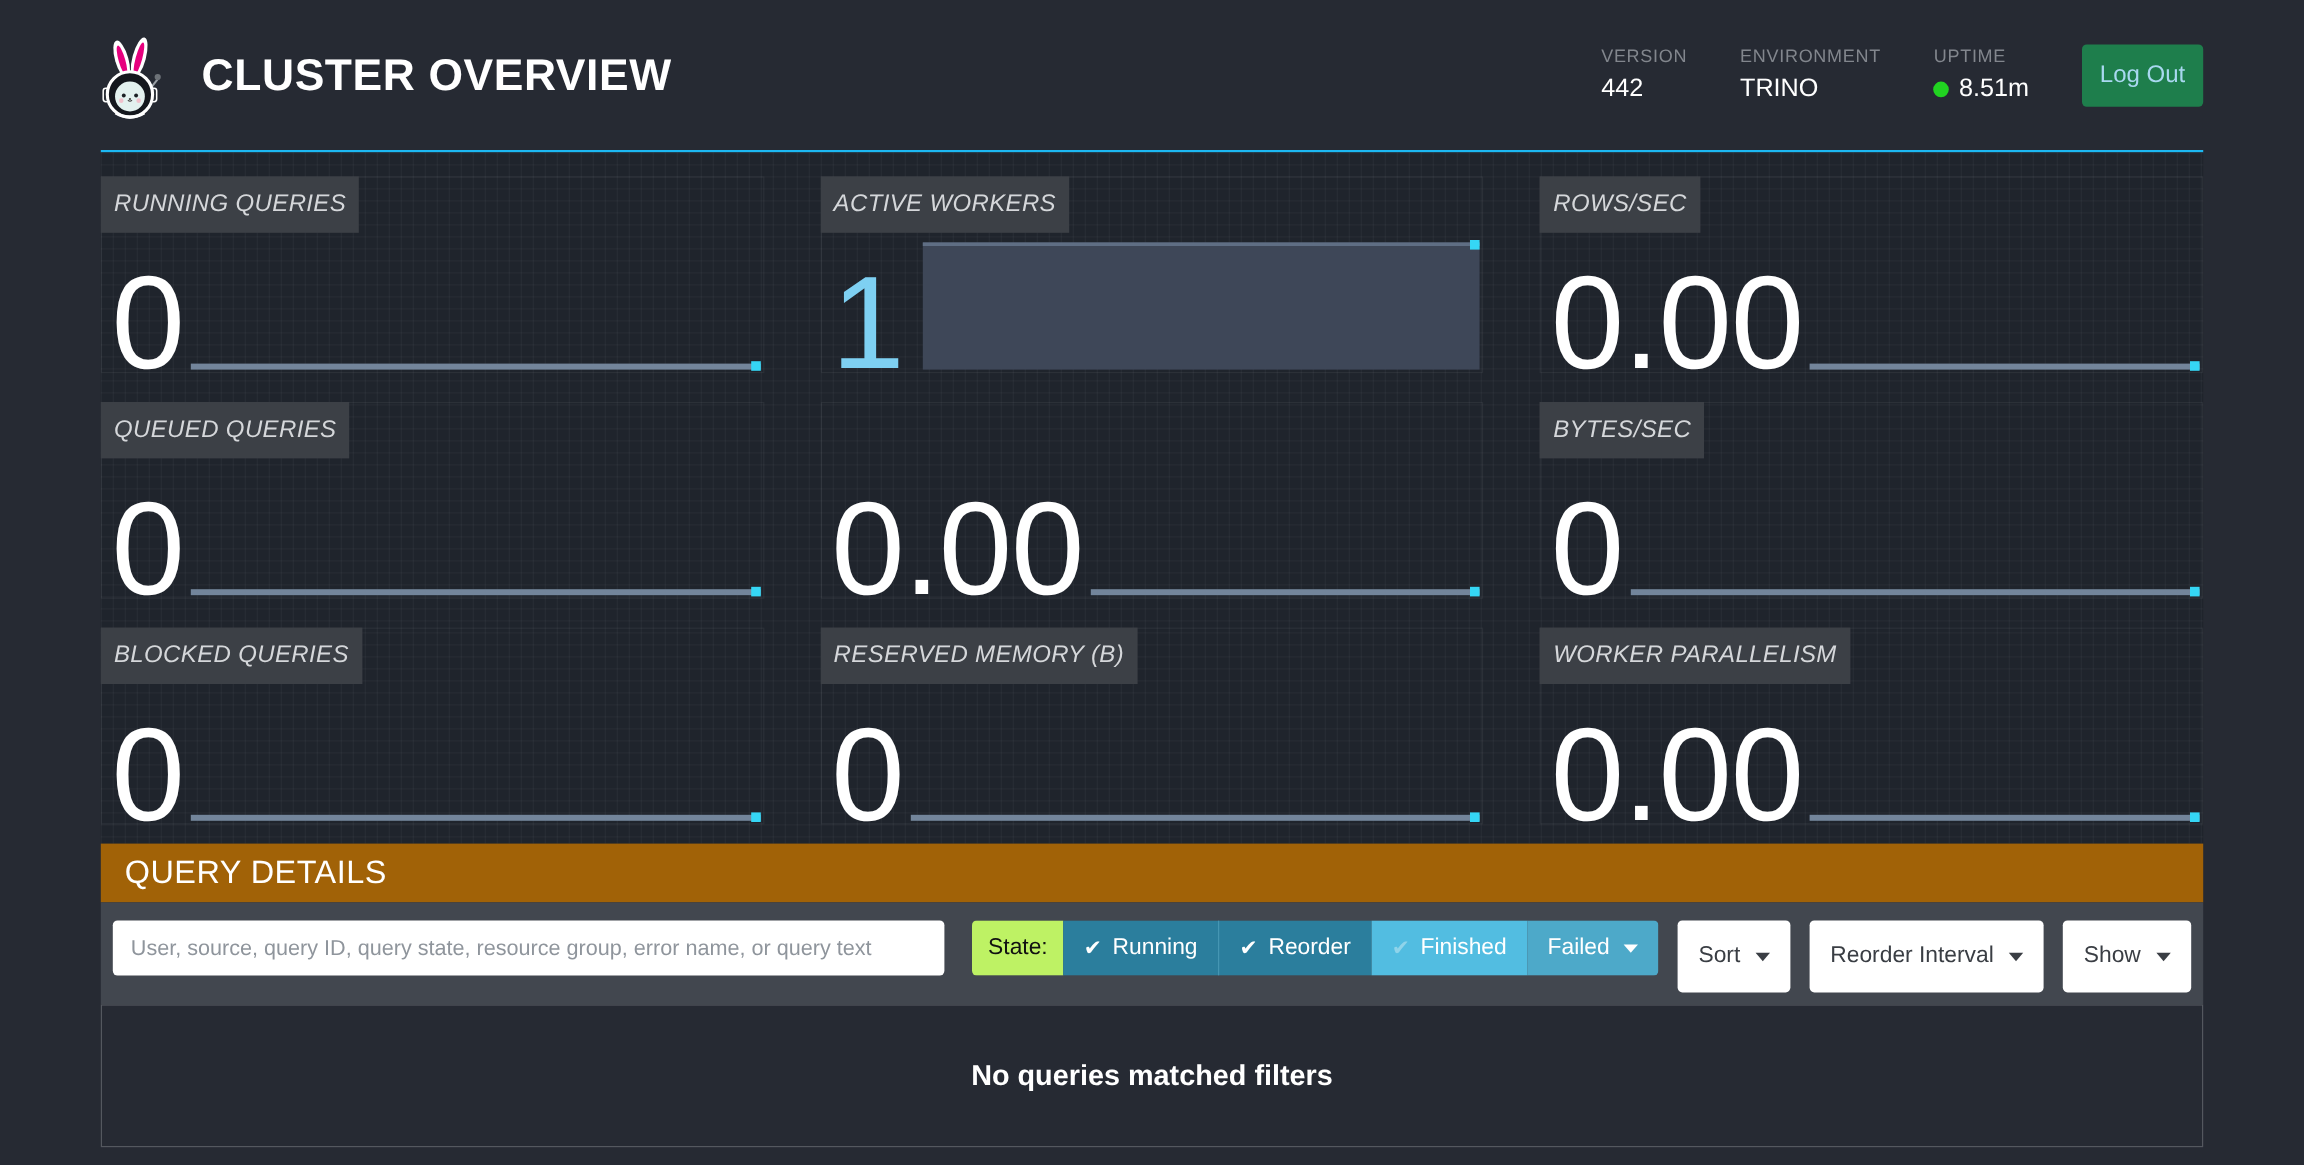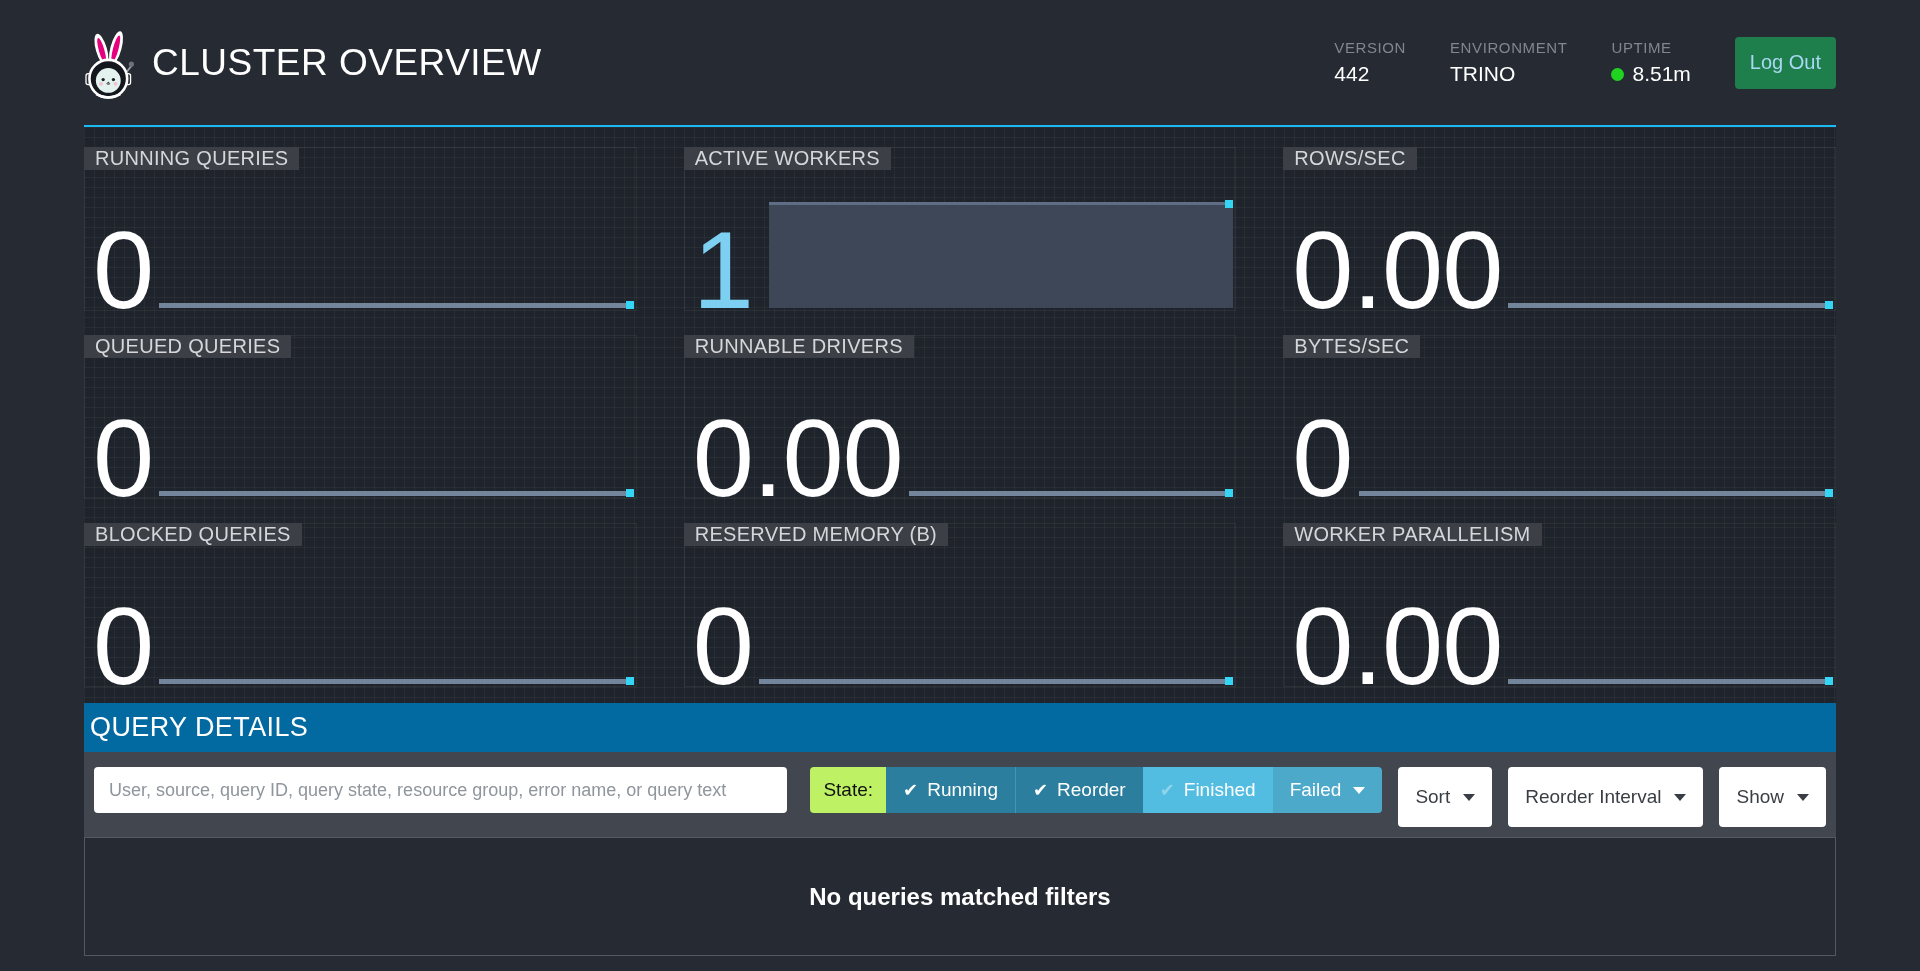--- a/index.html
+++ b/index.html
@@ -12,22 +12,22 @@
   .content { padding:0 84px; }
 
   
   .header {
     height:127px;
     display:flex; align-items:center;
     border-bottom:2px solid #1cb8f2;
   }
   .logo { width:52px; height:72px; margin-top:4px; flex:0 0 auto; }
   .page-title {
-    font-size:37px; color:#ffffff; margin-left:16px;
-    letter-spacing:0.5px; font-weight:400;
+    font-size:37px; color:#ffffff; margin-left:32px;
+    letter-spacing:0.5px; font-weight:700;
   }
   .header-right { margin-left:auto; display:flex; align-items:center; gap:44px; }
   .meta-block { display:flex; flex-direction:column; }
   .meta-label { font-size:15px; color:#82868d; letter-spacing:0.6px; }
   .meta-value { font-size:21px; color:#ffffff; margin-top:6px; display:flex; align-items:center; }
   .uptime-dot {
     width:13px; height:13px; border-radius:50%;
     background:#21d321; margin-right:8px; display:inline-block;
   }
   .logout-btn {
@@ -49,22 +49,22 @@
     background-size:10px 10px;
   }
   .stat-card {
     height:164px;
     display:flex; flex-direction:column;
     border:1px solid rgba(255,255,255,0.055);
   }
   .stat-chip {
     align-self:flex-start;
     background:#3c4046; color:#d5d7da;
-    font-size:20px; padding:0 11px;
-    margin:-1px 0 0 -1px; letter-spacing:0.3px;
+    font-size:20px; padding:12px 11px;
+    margin:-1px 0 0 -1px; letter-spacing:0.3px;font-style:italic;
   }
   .stat-body {
     flex:1; display:flex; align-items:flex-end; padding-left:8px;
   }
   .stat-value {
     font-size:110px; line-height:80px; color:#ffffff;
     letter-spacing:-1px; white-space:nowrap;
   }
   .stat-value.active { color:#7ed0f2; }
   .spark-flat {
@@ -80,22 +80,22 @@
     border-top:3px solid #5f6e84;
     position:relative; margin:0 2px 2px 16px;
   }
   .spark-area::after {
     content:""; position:absolute; right:0; top:-5px;
     width:8px; height:8px; background:#35d6f5;
   }
 
   
   .qd-header {
-    background:#0369a1; height:49px; margin-top:0;
-    display:flex; align-items:center; padding-left:6px;
+    background:#a16207; height:49px; margin-top:0;
+    display:flex; align-items:center; padding-left:20px;
     color:#ffffff; font-size:27px; letter-spacing:0.4px;
   }
   .qd-toolbar {
     background:#42474f;
     padding:15px 10px 10px;
     display:flex; align-items:stretch;
   }
   .search-input {
     flex:1; height:46px; border:none; border-radius:4px;
     padding:0 15px; font-size:18px; color:#b91c1c;
@@ -227,21 +227,20 @@
 
     <div class="stat-card">
       <div class="stat-chip">QUEUED QUERIES</div>
       <div class="stat-body">
         <span class="stat-value">0</span>
         <div class="spark-flat"></div>
       </div>
     </div>
 
     <div class="stat-card">
-      <div class="stat-chip">RUNNABLE DRIVERS</div>
       <div class="stat-body">
         <span class="stat-value">0.00</span>
         <div class="spark-flat"></div>
       </div>
     </div>
 
     <div class="stat-card">
       <div class="stat-chip">BYTES/SEC</div>
       <div class="stat-body">
         <span class="stat-value">0</span>

